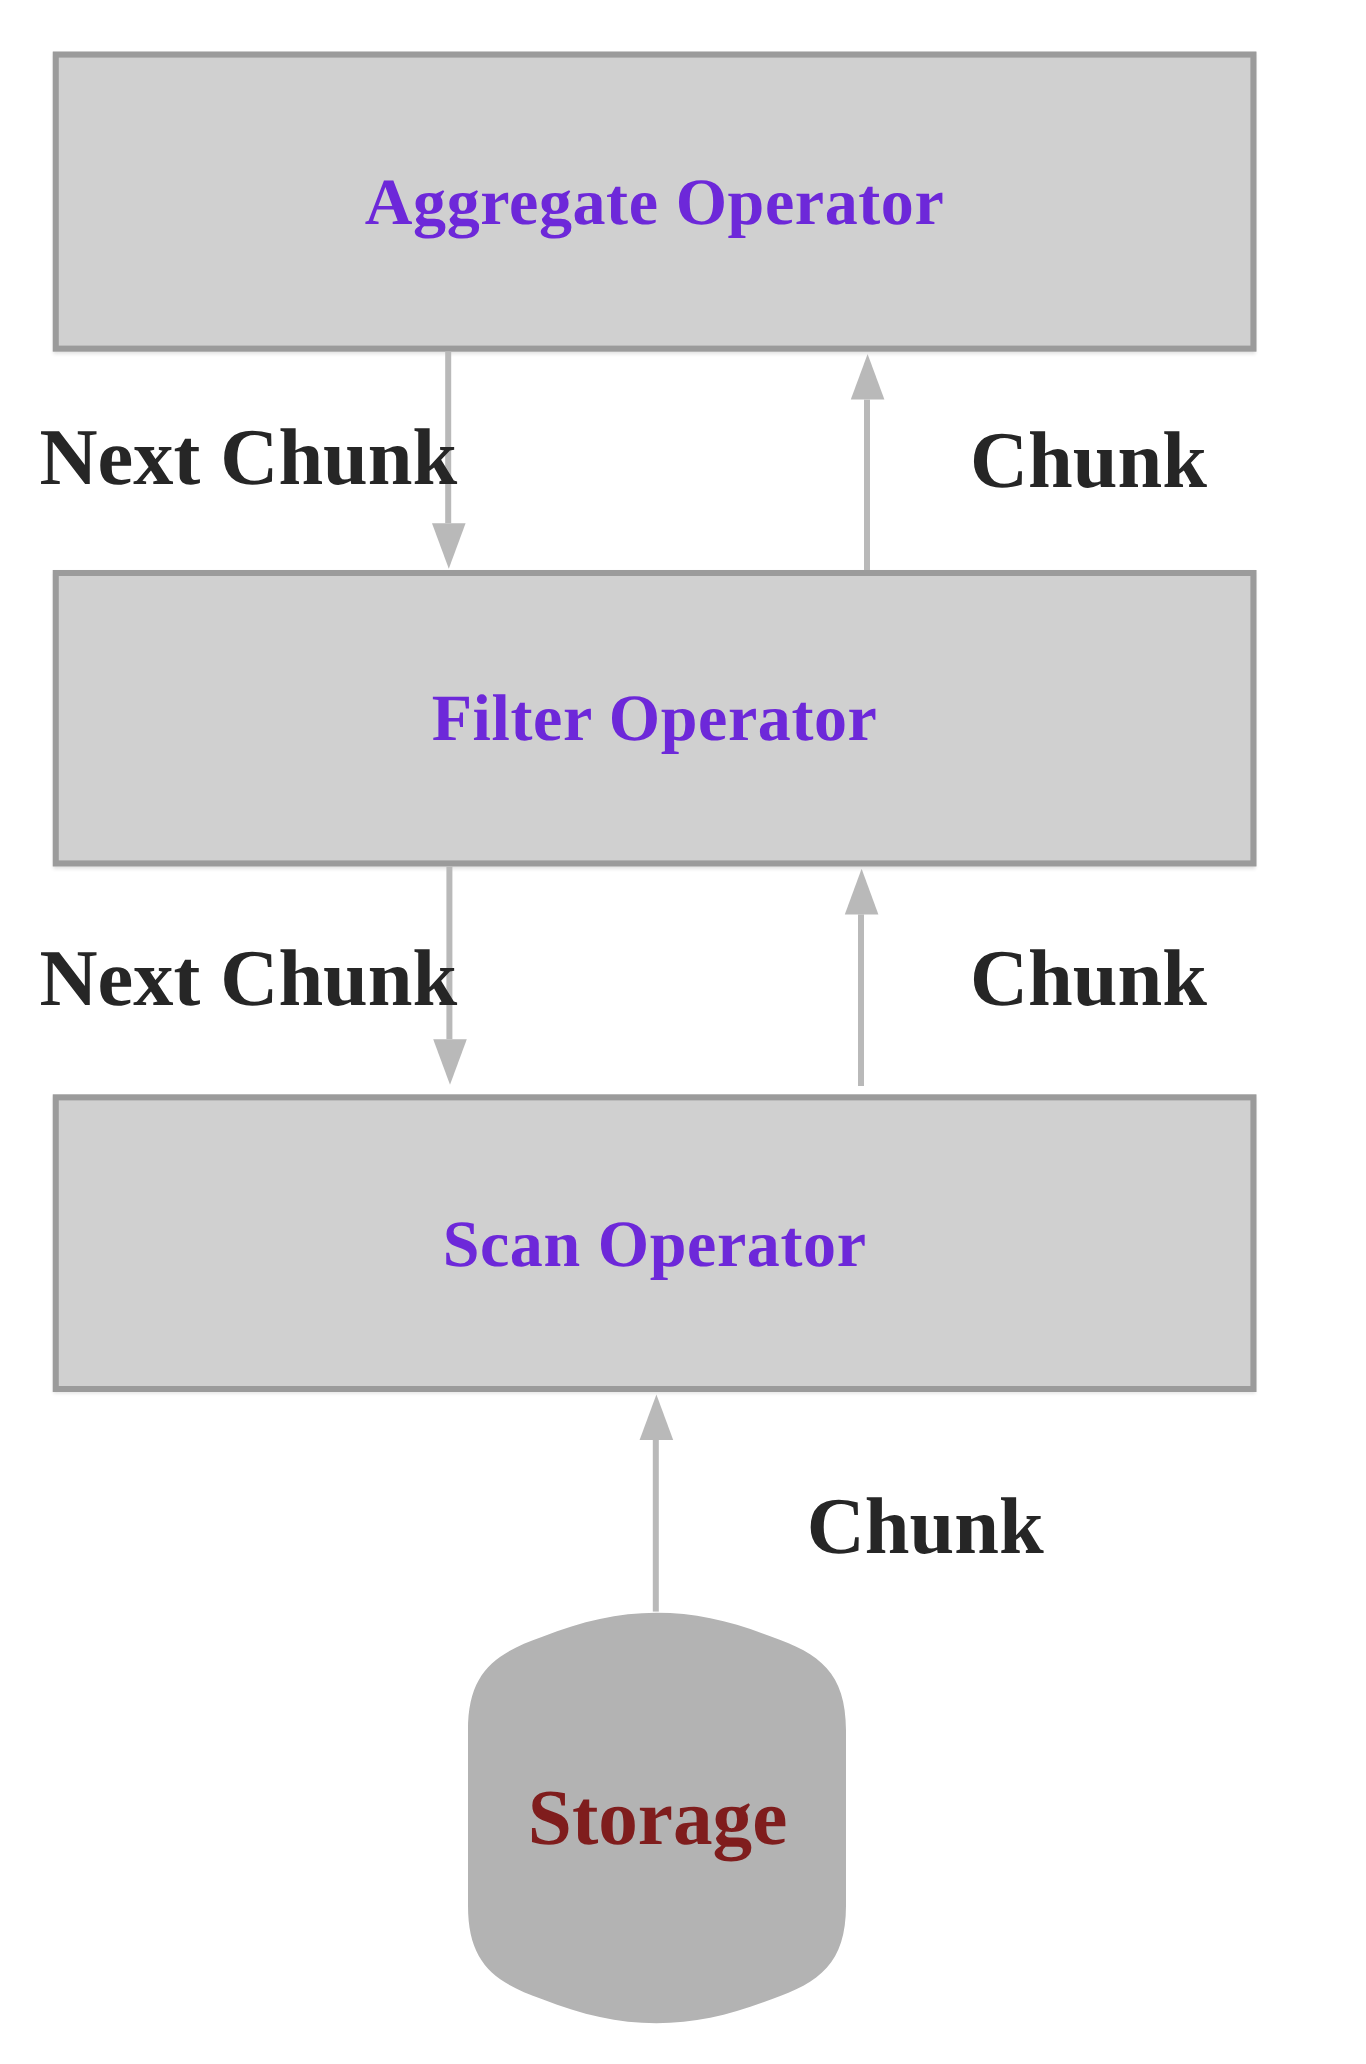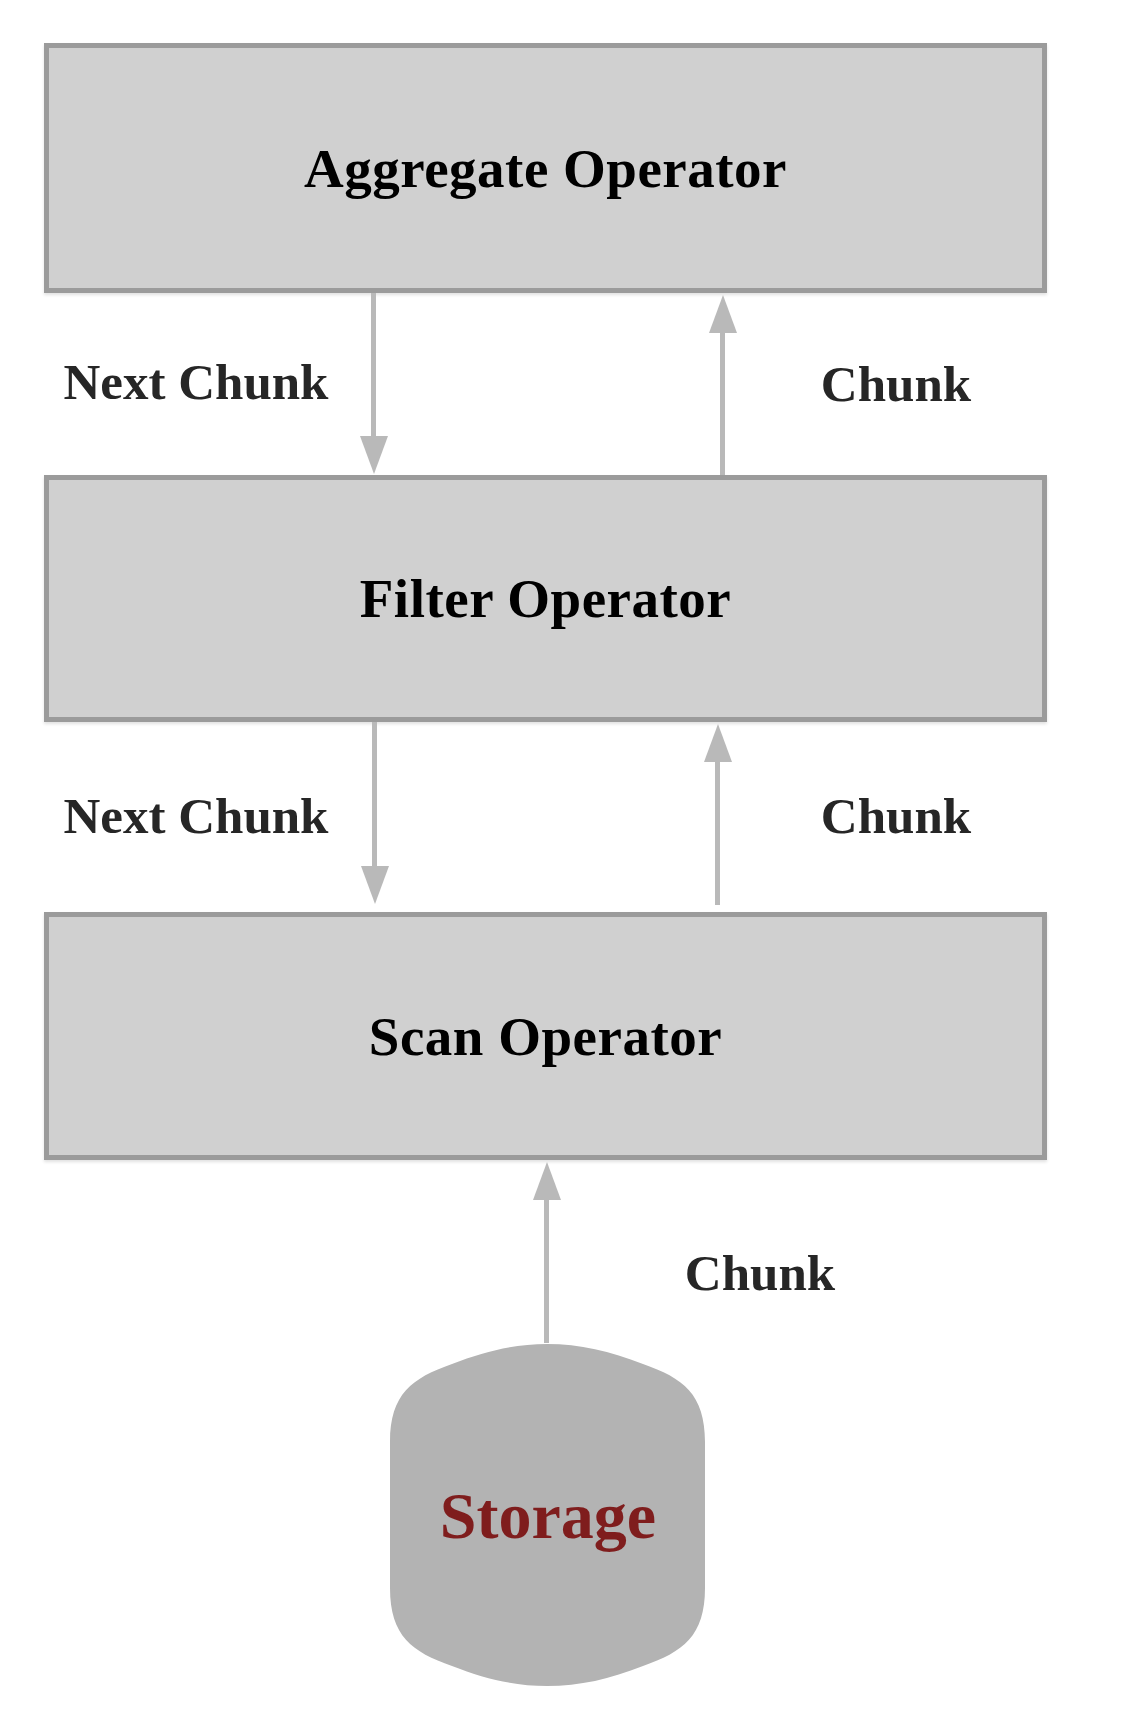--- a/index.html
+++ b/index.html
@@ -19,35 +19,36 @@
     background: #d0d0d0;
     border: 5px solid #9b9b9b;
     box-shadow: 0 2px 3px rgba(0,0,0,0.12);
     display: flex;
     align-items: center;
     justify-content: center;
   }
   .op-box .title {
     font-weight: bold;
     font-size: 55px;
-    color: #000000;
+    color: #6d28d9;
     letter-spacing: 0.5px;
     white-space: nowrap;
   }
   #box-aggregate { top: 43px;  height: 250px; }
   #box-filter    { top: 475px; height: 247px; }
   #box-scan      { top: 912px; height: 248px; }
 
   .edge-label {
     position: absolute;
     transform: translate(-50%, -50%);
     font-weight: bold;
-    font-size: 51px;
+    font-size: 67px;
     color: #262626;
     white-space: nowrap;
+    margin-left: 11px;
   }
   #lbl-next-chunk-1 { left: 196px; top: 382px; }
   #lbl-chunk-1      { left: 896px; top: 384px; }
   #lbl-next-chunk-2 { left: 196px; top: 816px; }
   #lbl-chunk-2      { left: 896px; top: 816px; }
   #lbl-chunk-3      { left: 760px; top: 1273px; }
 
   .arrow-line {
     position: absolute;
     width: 5px;

